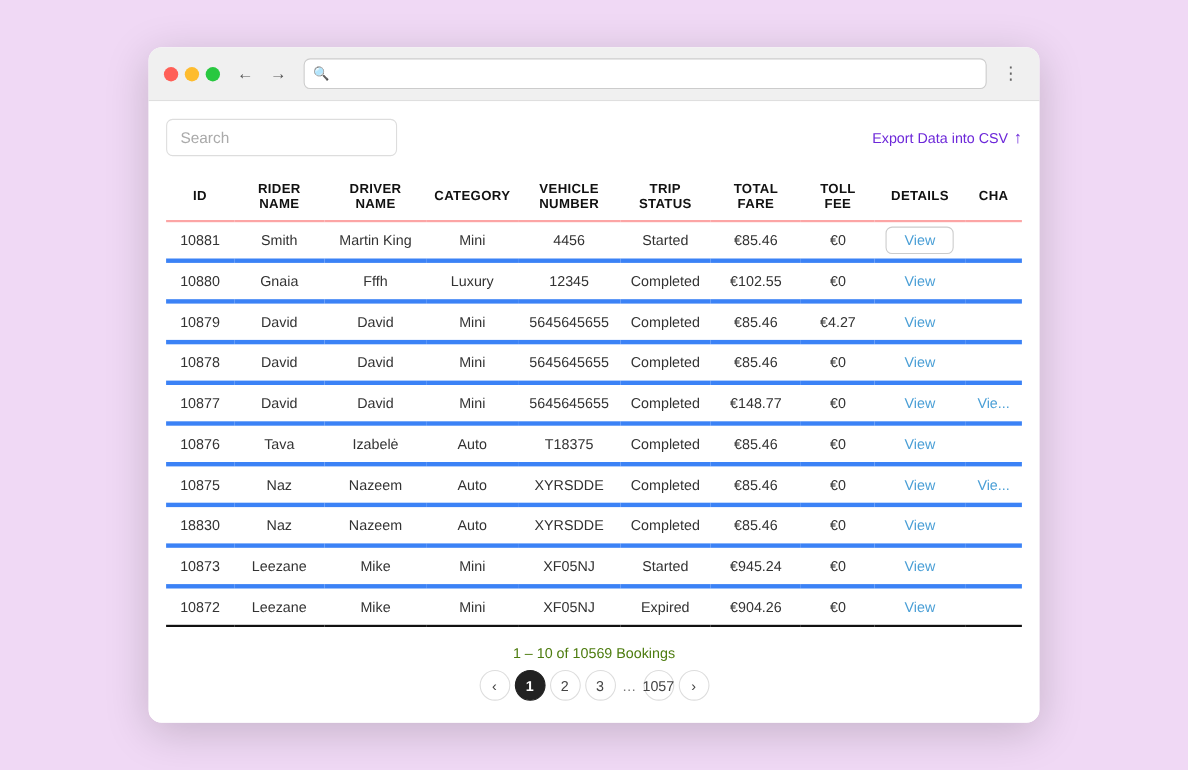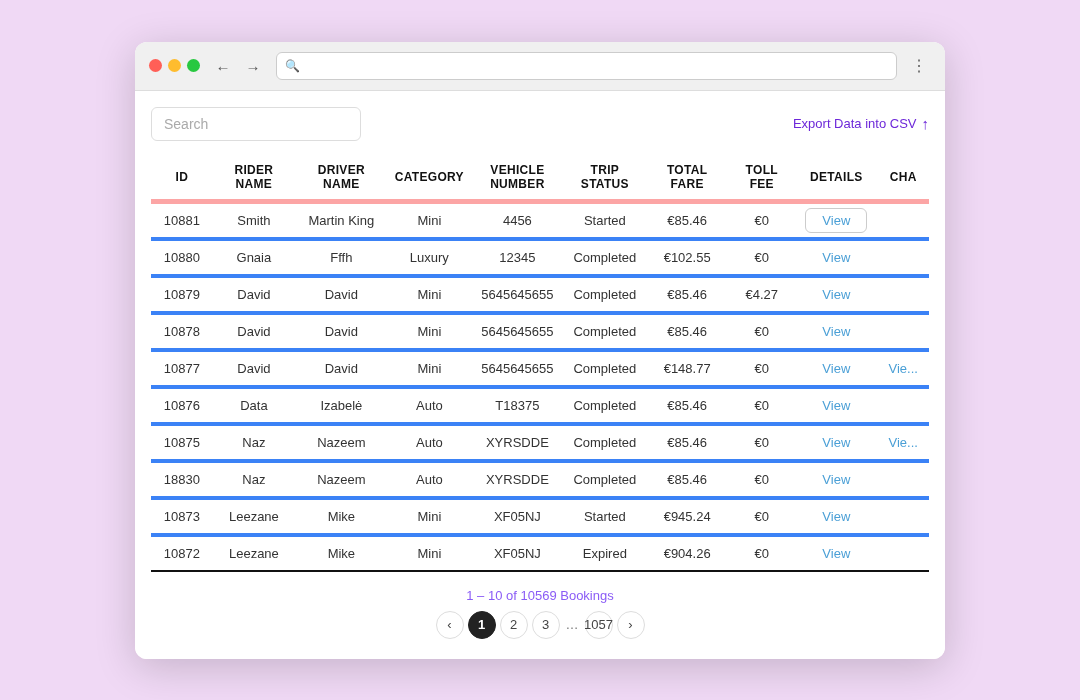--- a/index.html
+++ b/index.html
@@ -137,21 +137,21 @@
     }
 
     
     .data-table {
       width: 100%;
       border-collapse: collapse;
       font-size: 13px;
     }
 
     .data-table thead tr {
-      border-bottom: 5px solid #fca5a5;
+      border-bottom: 2px solid #fca5a5;
     }
 
     .data-table th {
       padding: 8px 6px;
       text-align: center;
       font-weight: 700;
       font-size: 12px;
       color: #111;
       text-transform: uppercase;
       letter-spacing: 0.3px;
@@ -193,21 +193,21 @@
     .pagination-area {
       margin-top: 16px;
       display: flex;
       flex-direction: column;
       align-items: center;
       gap: 8px;
     }
 
     .pagination-info {
       font-size: 13px;
-      color: #8b5cf6;
+      color: #4d7c0f;
     }
 
     .pagination-controls {
       display: flex;
       align-items: center;
       gap: 4px;
     }
 
     .page-btn {
       width: 28px;
@@ -349,21 +349,21 @@
             <td>Mini</td>
             <td>5645645655</td>
             <td>Completed</td>
             <td>€148.77</td>
             <td>€0</td>
             <td><a class="view-link">View</a></td>
             <td><a class="view-link">Vie...</a></td>
           </tr>
           <tr>
             <td>10876</td>
-            <td>Data</td>
+            <td>Tava</td>
             <td>Izabelė</td>
             <td>Auto</td>
             <td>T18375</td>
             <td>Completed</td>
             <td>€85.46</td>
             <td>€0</td>
             <td><a class="view-link">View</a></td>
             <td></td>
           </tr>
           <tr>

